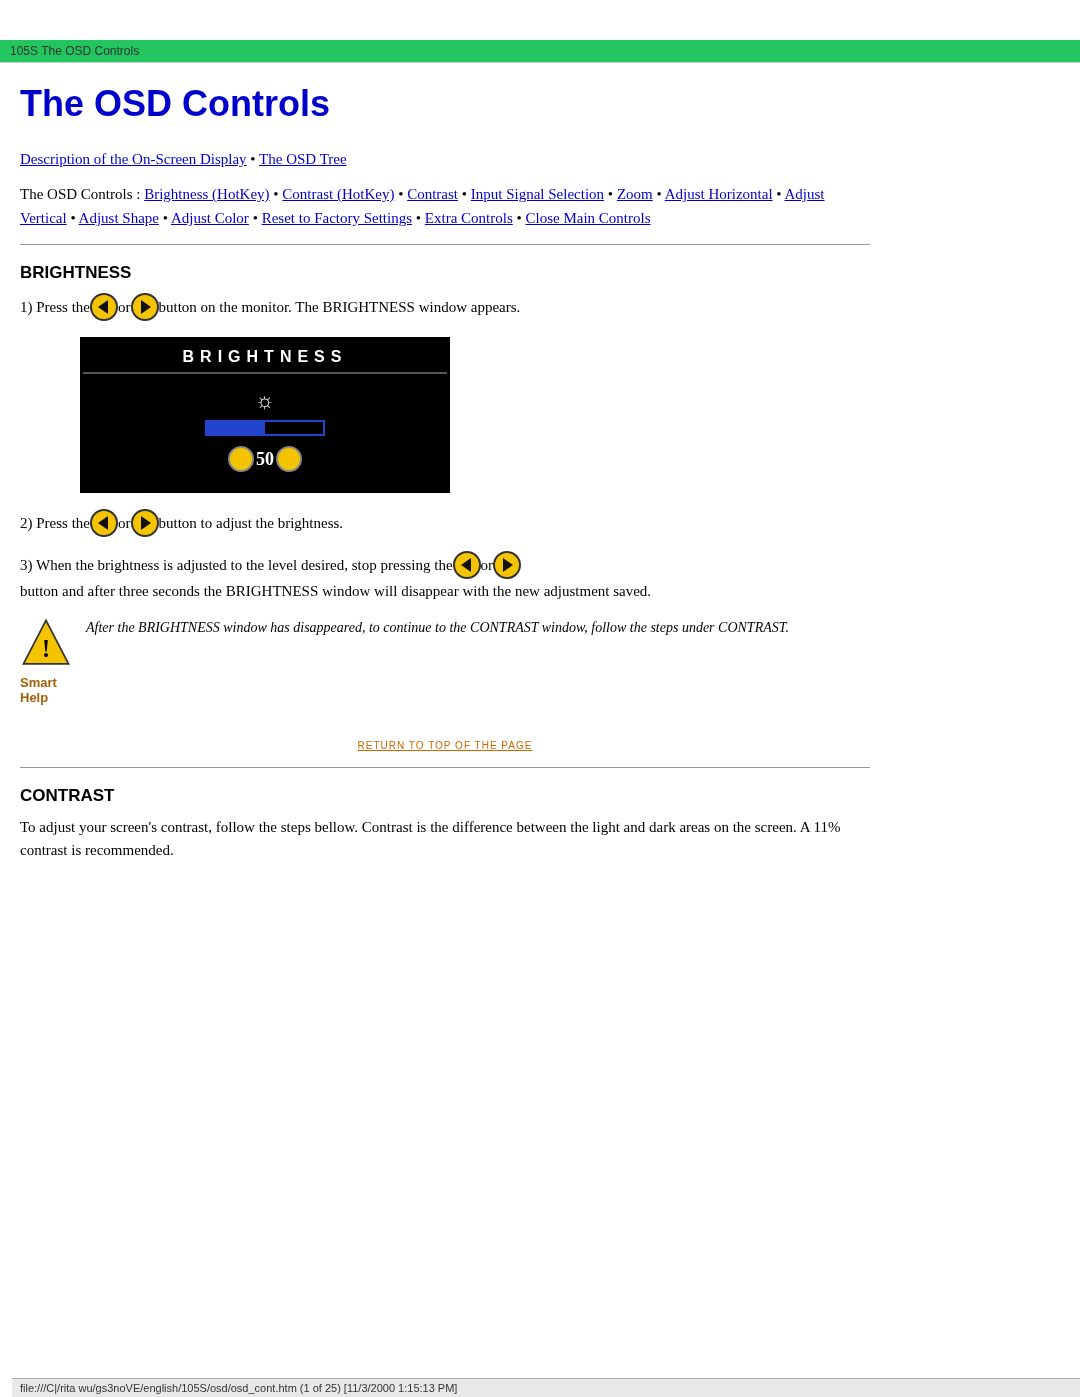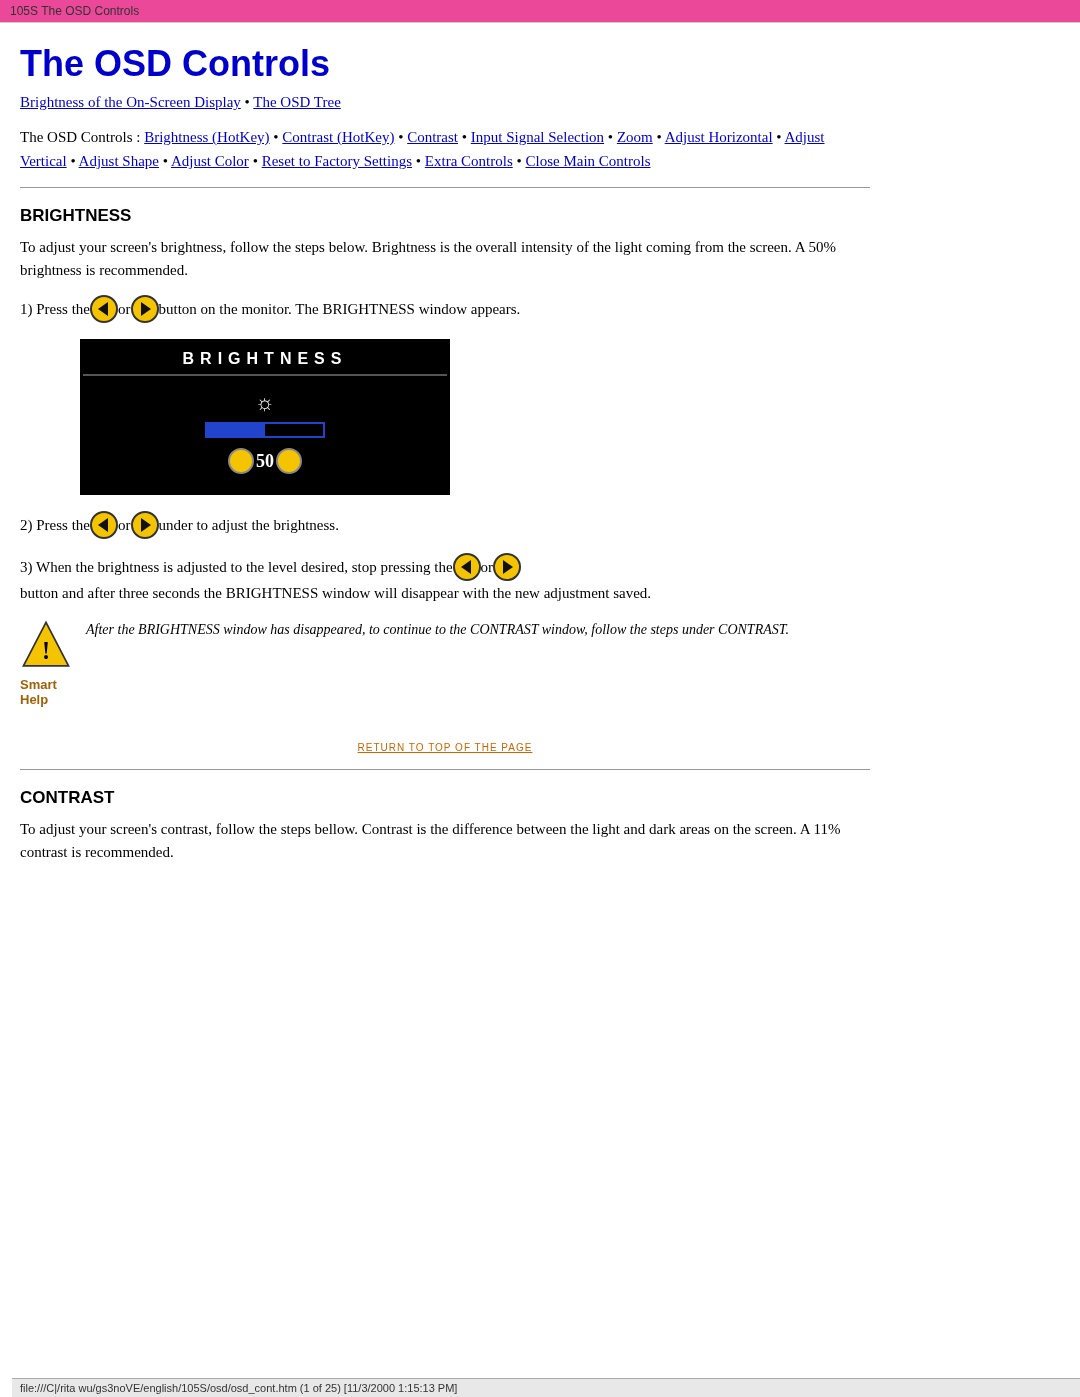--- a/index.html
+++ b/index.html
@@ -9,32 +9,33 @@
       background: #fff;
       color: #000;
       padding: 0;
     }
     .browser-bar {
       font-family: Arial, sans-serif;
       font-size: 12px;
       color: #333;
       padding: 4px 10px;
       border-bottom: 1px solid #ccc;
-      background: #ec4899;
+      background: #22c55e;
+      margin-top: 40px;
     }
     .page-content {
       padding: 20px 30px 20px 20px;
       max-width: 900px;
     }
     h1.main-title {
       font-family: Arial, sans-serif;
       font-size: 36px;
       font-weight: bold;
       color: #0000cc;
-      margin-bottom: 9px;
+      margin-bottom: 26px;
     }
     .nav-links {
       margin-bottom: 14px;
       font-size: 15px;
     }
     .nav-links a, a {
       color: #0000cc;
       text-decoration: underline;
     }
     .breadcrumb-line {
@@ -205,34 +206,33 @@
 </head>
 <body>
 
 <div class="browser-bar">105S The OSD Controls</div>
 
 <div class="page-content">
 
   <h1 class="main-title">The OSD Controls</h1>
 
   <div class="nav-links">
-    <a>Brightness of the On-Screen Display</a>
+    <a>Description of the On-Screen Display</a>
     <span> • </span>
     <a>The OSD Tree</a>
   </div>
 
   <div class="breadcrumb-line">
     <span>The OSD Controls : </span><a>Brightness (HotKey)</a> • <a>Contrast (HotKey)</a> • <a>Contrast</a> • <a>Input Signal Selection</a> • <a>Zoom</a> • <a>Adjust Horizontal</a> • <a>Adjust Vertical</a> • <a>Adjust Shape</a> • <a>Adjust Color</a> • <a>Reset to Factory Settings</a> • <a>Extra Controls</a> • <a>Close Main Controls</a>
   </div>
 
   <hr>
 
   <h2 class="section-title">BRIGHTNESS</h2>
 
-  <p class="section-desc">To adjust your screen's brightness, follow the steps below. Brightness is the overall intensity of the light coming from the screen. A 50% brightness is recommended.</p>
 
   <div class="step-line">
     <span>1) Press the</span>
     <span class="btn-icon">
         <span class="arrow-left"></span>
       </span>
     <span>or</span>
     <span class="btn-icon">
         <span class="arrow-right"></span>
       </span>
@@ -260,21 +260,21 @@
 
   <div class="step-line">
     <span>2) Press the</span>
     <span class="btn-icon">
         <span class="arrow-left"></span>
       </span>
     <span>or</span>
     <span class="btn-icon">
         <span class="arrow-right"></span>
       </span>
-    <span>under to adjust the brightness.</span>
+    <span>button to adjust the brightness.</span>
   </div>
 
   <div class="step-line">
     <span>3) When the brightness is adjusted to the level desired, stop pressing the</span>
     <span class="btn-icon">
         <span class="arrow-left"></span>
       </span>
     <span>or</span>
     <span class="btn-icon">
         <span class="arrow-right"></span>

